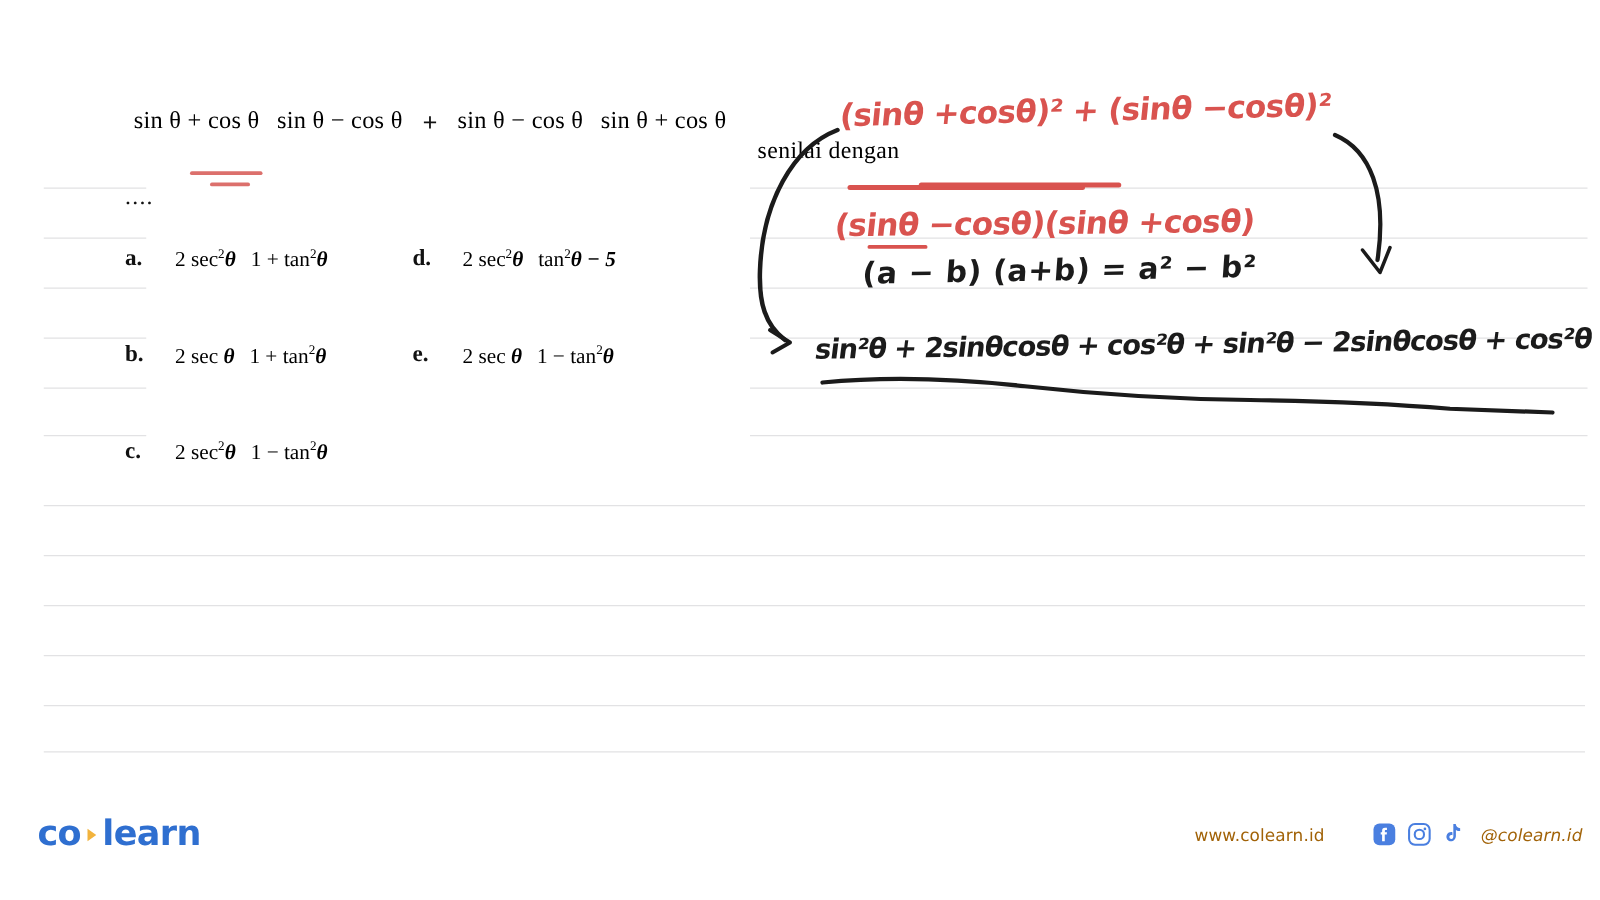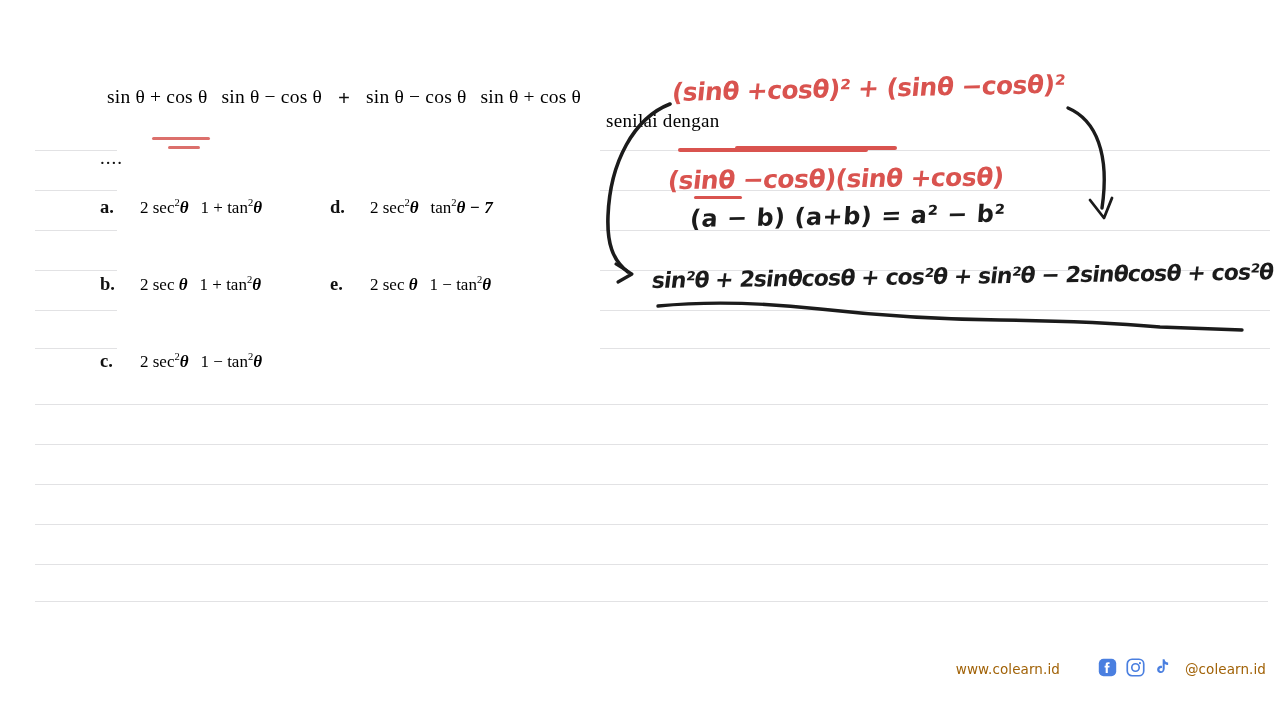--- a/index.html
+++ b/index.html
@@ -202,21 +202,21 @@
     top: 24px;
     display: flex;
     align-items: flex-end;
     gap: 14px;
     font-family: "DejaVu Sans", sans-serif;
     color: #a16207;
     font-size: 13.5px;
   }
   .f-web { letter-spacing: .1px; margin-right: 24px; }
   .socials { display: flex; align-items: center; gap: 9px; }
-  .handle { letter-spacing: .1px; }
+  .handle { letter-spacing: .1px; font-style: italic; }
 
   .ic { display: block; }
 </style>
 </head>
 <body>
 
 <div id="page">
 
   <div class="rules">
     <div class="rule short-l" style="top:150px"></div>
@@ -291,21 +291,21 @@
         <div class="bar"></div>
         <div class="den"><span>1 − tan</span><sup class="sq">2</sup><span class="thetaB">θ</span></div>
       </div>
     </div>
 
     <div class="opt" style="left:330px; top:196px;">
       <div class="letter">d.</div>
       <div class="frac f-opt">
         <div class="num"><span>2 sec</span><sup class="sq">2</sup><span class="thetaB">θ</span></div>
         <div class="bar"></div>
-        <div class="den"><span>tan</span><sup class="sq">2</sup><span class="thetaB">θ − 7</span></div>
+        <div class="den"><span>tan</span><sup class="sq">2</sup><span class="thetaB">θ − 5</span></div>
       </div>
     </div>
 
     <div class="opt" style="left:330px; top:273px;">
       <div class="letter">e.</div>
       <div class="frac f-opt">
         <div class="num"><span>2 sec </span><sup class="sq"></sup><span class="thetaB">θ</span></div>
         <div class="bar"></div>
         <div class="den"><span>1 − tan</span><sup class="sq">2</sup><span class="thetaB">θ</span></div>
       </div>
@@ -334,20 +334,25 @@
     <path d="M 18 172 L 34 182 L 20 190" stroke="#1b1b1b" stroke-width="3.2" fill="none" stroke-linecap="round" stroke-linejoin="round"></path>
   </svg>
 
   <svg class="arrow-svg" style="left:1052px; top:96px;" width="90" height="140" viewBox="0 0 90 140">
     <path d="M 16 12 C 44 24, 58 58, 50 112" stroke="#1b1b1b" stroke-width="3.4" fill="none" stroke-linecap="round"></path>
     <path d="M 38 104 L 52 122 L 60 102" stroke="#1b1b1b" stroke-width="2.8" fill="none" stroke-linecap="round" stroke-linejoin="round"></path>
   </svg>
 
   <div class="footer">
 
+    <div class="logo">
+      <span>co</span>
+      <span class="tri"></span>
+      <span>learn</span>
+    </div>
 
     <div class="f-right">
       <span class="f-web">www.colearn.id</span>
 
       <span class="socials">
         <span>
           <svg class="ic" width="19" height="19" viewBox="0 0 24 24">
             <rect x="1" y="1" width="22" height="22" rx="6" fill="#4a7fe0"></rect>
             <path d="M14.4 12.1h-2.0V19h-2.7v-6.9H8.3V9.8h1.4V8.4c0-1.9 .8-3.0 3.0-3.0h1.9v2.3h-1.2c-.8 0-.9 .3-.9 .9v1.2h2.1l-.2 2.3z" fill="#ffffff"></path>
           </svg>

